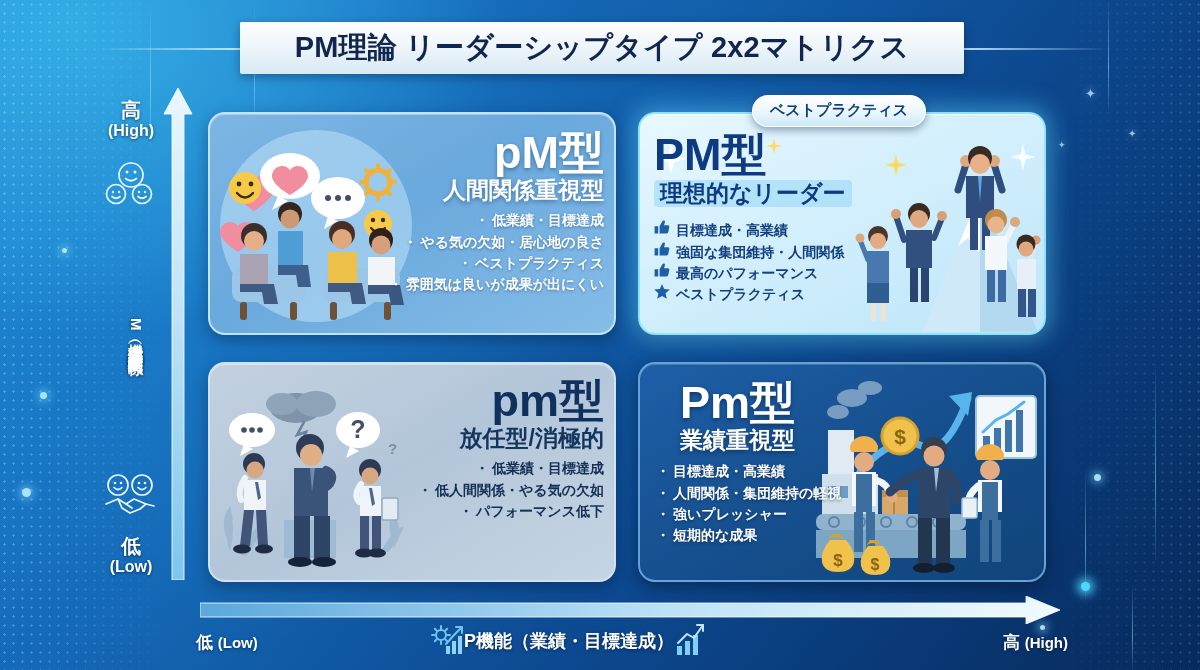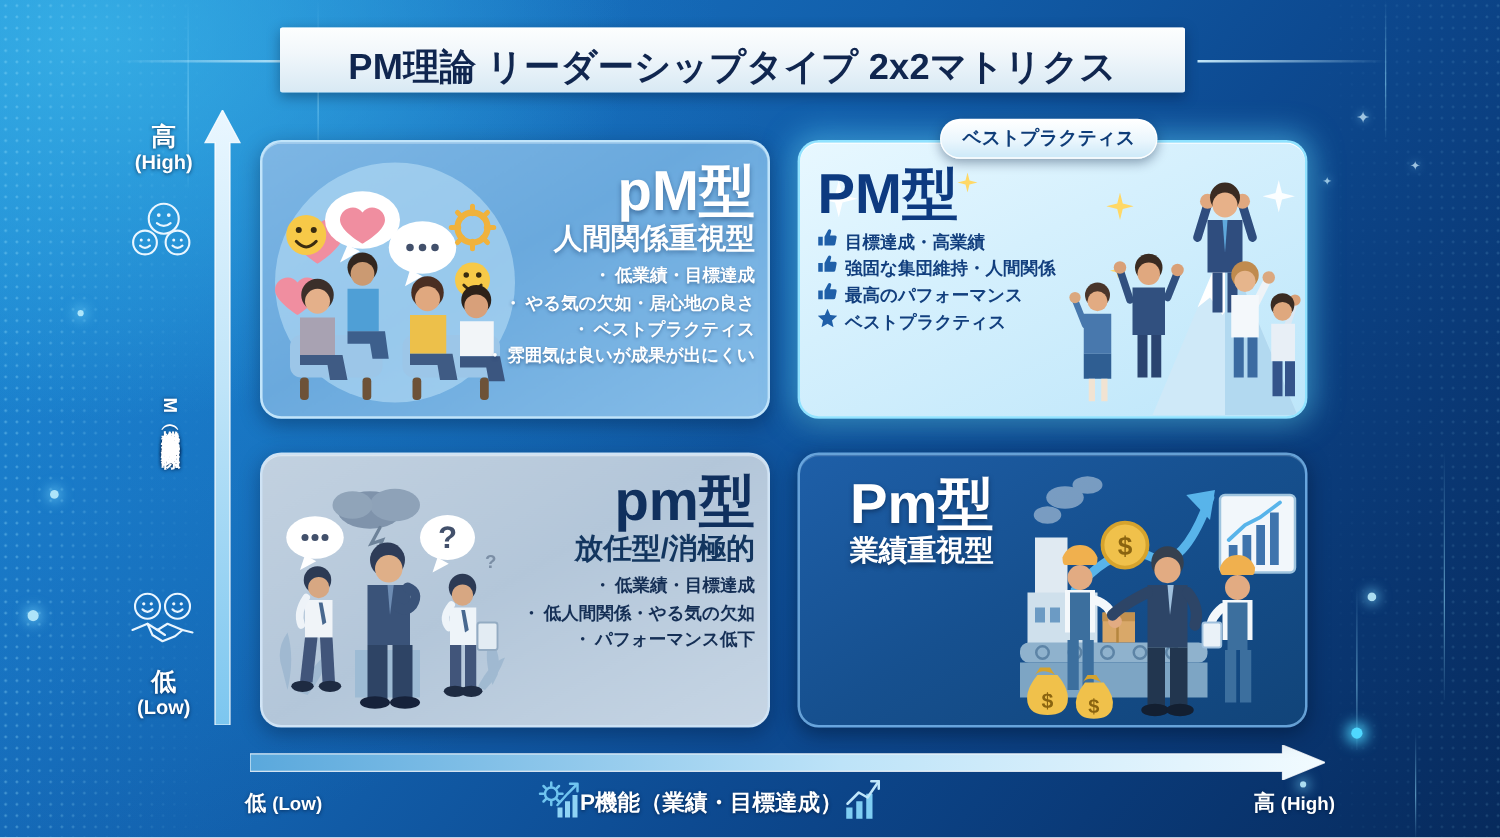--- a/index.html
+++ b/index.html
@@ -49,26 +49,26 @@
     background: rgba(190,240,255,.9);
     box-shadow: 0 0 9px 3px rgba(120,215,255,.55);
   }
   .spark {
     position: absolute; color: #cfefff; font-size: 13px; opacity: .75;
     text-shadow: 0 0 8px rgba(150,225,255,.9);
   }
 
   
   .title-wrap {
-    position: absolute; left: 224px; top: 22px;
+    position: absolute; left: 240px; top: 22px;
     width: 724px; height: 52px;
     border-radius: 2px;
     background: linear-gradient(180deg, #fdfefe 0%, #f1f7fb 40%, #d8e9f4 100%);
     box-shadow: 0 3px 10px rgba(0,20,50,.38), inset 0 1px 0 rgba(255,255,255,.95);
-    display: flex; align-items: flex-end; justify-content: center;
+    display: flex; align-items: center; justify-content: center;
   }
   .title-wrap .t {
     font-size: 29px; font-weight: bold; color: #10264f;
     letter-spacing: .2px; white-space: nowrap;
   }
   .title-rule {
     position: absolute; top: 48px; height: 2px;
     background: linear-gradient(90deg, rgba(175,225,255,0), rgba(205,240,255,.95));
   }
   .title-rule.left  { left: 96px;  width: 150px; }
@@ -512,20 +512,21 @@
             <circle cx="196" cy="129" r="7.5" fill="#dfa87e"></circle>
             <path d="M187 139 h19 v30 h-19z" fill="#e8eff6"></path>
             <path d="M188 169 h8 v28 h-8z" fill="#34548a"></path>
             <path d="M198 169 h8 v28 h-8z" fill="#34548a"></path>
           </g>
         </svg>
       </div>
 
       <div class="txtblock left-side" style="width:232px;">
         <div class="type-title">PM型</div>
+        <div class="type-sub">理想的なリーダー</div>
         <ul class="bullets" style="margin-top:6px;">
           <li>
             <span>
               <svg width="16" height="15" viewBox="0 0 16 15" xmlns="http://www.w3.org/2000/svg">
                   <path d="M5.6 6.3 L8.4 1.2 q.8-1.2 1.9-.6 t.5 2.1 L10 5.3 h4 q1.6 0 1.3 1.6 l-1 5.2 q-.25 1.3-1.6 1.3 H5.6 z M0.6 6.3 h3.6 v7.1 H0.6 z" fill="#1f5fa8"></path>
                 </svg>
             </span>
             <span>目標達成・高業績</span>
           </li>
           <li>
@@ -731,17 +732,23 @@
             <text x="22" y="192" font-family="Liberation Sans, sans-serif" font-size="17" font-weight="bold" fill="#8a6410" text-anchor="middle">$</text>
             <path d="M52 172 q-9 11-7 20 q2 9 14 9 q13 0 15-9 q2-9-7-20z" fill="#f0c14b"></path>
             <path d="M50 172 q5-6 15 0 l-4-6 h-7z" fill="#d6a32d"></path>
             <text x="59" y="196" font-family="Liberation Sans, sans-serif" font-size="16" font-weight="bold" fill="#8a6410" text-anchor="middle">$</text>
           </g>
         </svg>
       </div>
       <div class="txtblock left-side" style="left:16px; top:16px; width:228px;">
         <div class="type-title" style="padding-left:24px;">Pm型</div>
         <div class="type-sub" style="padding-left:24px;">業績重視型</div>
+        <ul class="bullets" style="margin-top:8px; font-size:14.5px;">
+          <li><span class="bt">・</span><span>目標達成・高業績</span></li>
+          <li><span class="bt">・</span><span>人間関係・集団維持の軽視</span></li>
+          <li><span class="bt">・</span><span>強いプレッシャー</span></li>
+          <li><span class="bt">・</span><span>短期的な成果</span></li>
+        </ul>
       </div>
     </div>
   </div>
 
 </div>
 
 </body></html>

